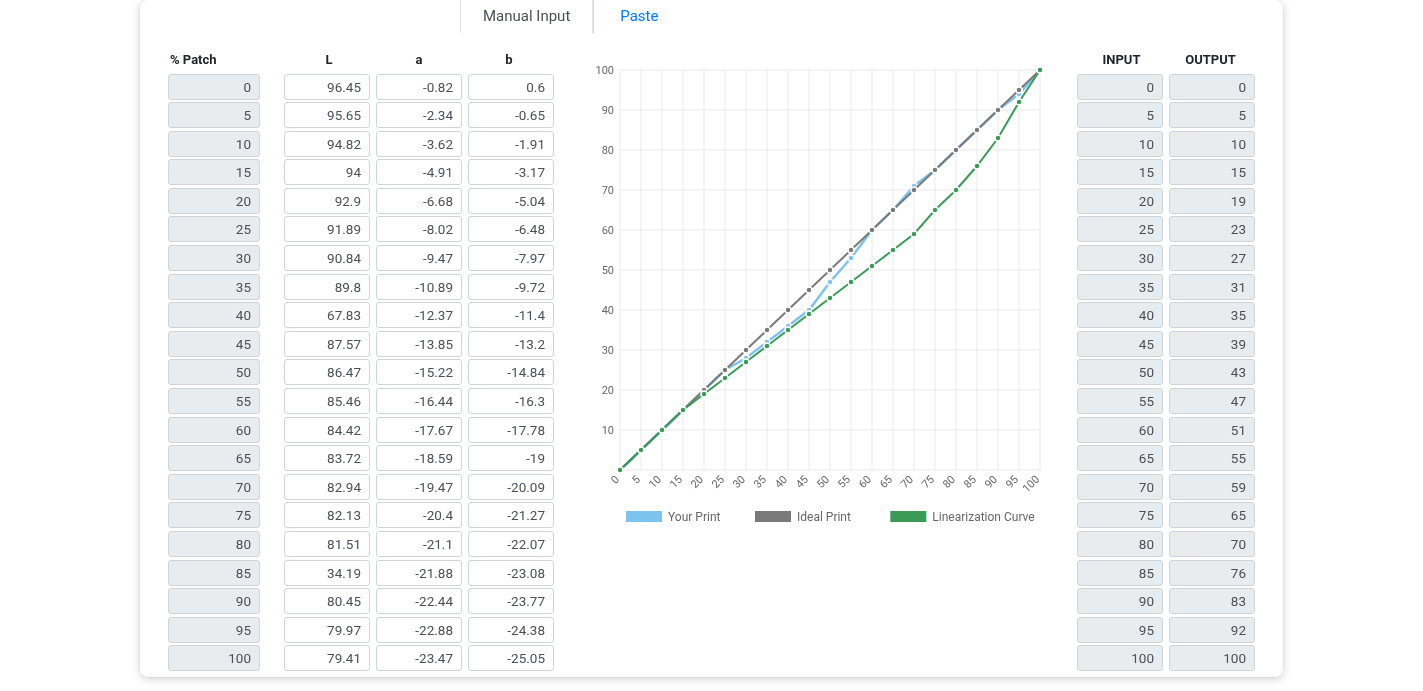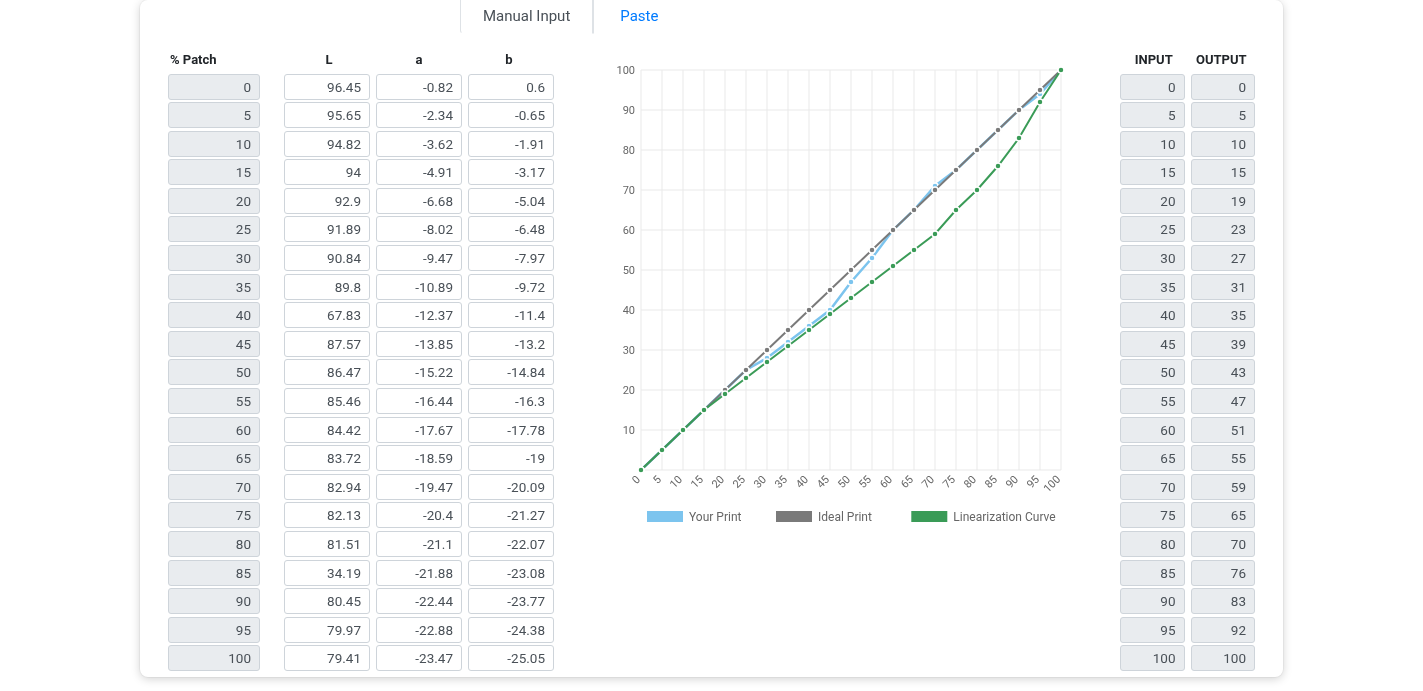--- a/index.html
+++ b/index.html
@@ -78,21 +78,21 @@
     margin-top: 52px;
   }
   .col-chart {
     flex: 1;
     margin-top: 60px;
     display:flex;
     align-items:flex-start;
     justify-content:center;
   }
   .col-io {
-    width: 135px;
+    width: 178px;
     margin-top: 52px;
   }
 
   .hdr-row { display:flex; font-weight:700; font-size:13px; margin-bottom:6px; }
   .col-patch .hdr-row { justify-content:flex-start; padding-left:2px; }
   .col-lab .hdr-row .h { flex:1; text-align:center; }
   .col-io .hdr-row .h { flex:1; text-align:center; }
 
   .cell-row { display:flex; gap:0; height:27px; align-items:center; }
   .cell-row + .cell-row { margin-top: 1.6px; }

